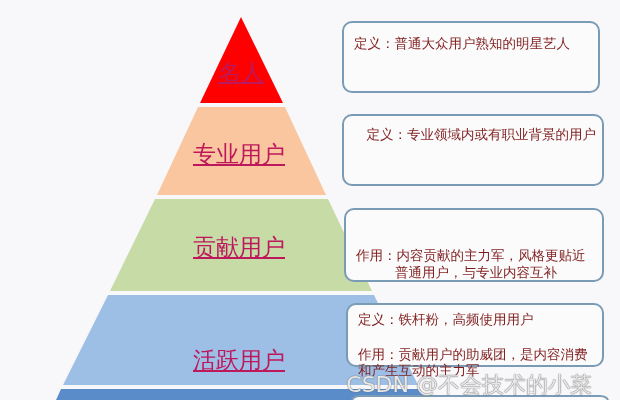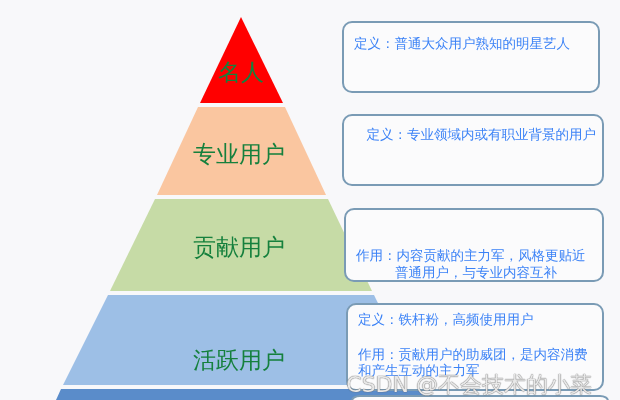--- a/index.html
+++ b/index.html
@@ -3,27 +3,27 @@
 <meta charset="utf-8">
 <style>
   html, body { margin:0; padding:0; }
   body {
     width:620px; height:400px; overflow:hidden; position:relative;
     background:#f8f8fa;
     font-family:"DejaVu Sans", "Liberation Sans", sans-serif;
   }
   .pyramid { position:absolute; left:0; top:0; width:620px; height:400px; }
   .tier-label {
-    position:absolute; font-size:23px; color:#15803d; text-align:right;
-    white-space:nowrap; letter-spacing:0px;
+    position:absolute; font-size:23px; color:#be185d; text-align:right;
+    white-space:nowrap; letter-spacing:0px;text-decoration:underline;
   }
   .box {
     position:absolute; box-sizing:border-box;
     border:2px solid #7a9bb5; border-radius:10px; background:#fbfbfc;
-    font-size:13.5px; color:#3b82f6; padding:0 6px;
+    font-size:13.5px; color:#7f1d1d; padding:0 6px;
   }
   .box .line { position:absolute; left:10px; right:6px; white-space:nowrap; line-height:17px; }
   .watermark {
     position:absolute; right:28px; top:370px; font-size:22px;
     color:rgba(255,255,255,0.85);
     text-shadow: 0 0 1px #666, 0 0 1px #666;
     white-space:nowrap;
   }
 </style>
 </head>
@@ -49,19 +49,19 @@
 
 <div class="box" style="left:342px; top:114px; width:262px; height:72px;text-align:right;">
   <div class="line" style="top:10px;">定义：专业领域内或有职业背景的用户</div>
 </div>
 
 <div class="box" style="left:344px; top:208px; width:260px; height:74px;">
   <div class="line" style="top:37px;">作用：内容贡献的主力军，风格更贴近</div>
   <div class="line" style="top:54px;text-align:center;">普通用户，与专业内容互补</div>
 </div>
 
-<div class="box" style="left:346px; top:303px; width:258px; height:88px;">
+<div class="box" style="left:346px; top:303px; width:258px; height:64px;">
   <div class="line" style="top:6px;">定义：铁杆粉，高频使用用户</div>
   <div class="line" style="top:26px;margin-top:15px;">作用：贡献用户的助威团，是内容消费</div>
   <div class="line" style="top:57px;">和产生互动的主力军</div>
 </div>
 
 <div class="watermark">CSDN @不会技术的小菜</div>
 
 </body></html>

